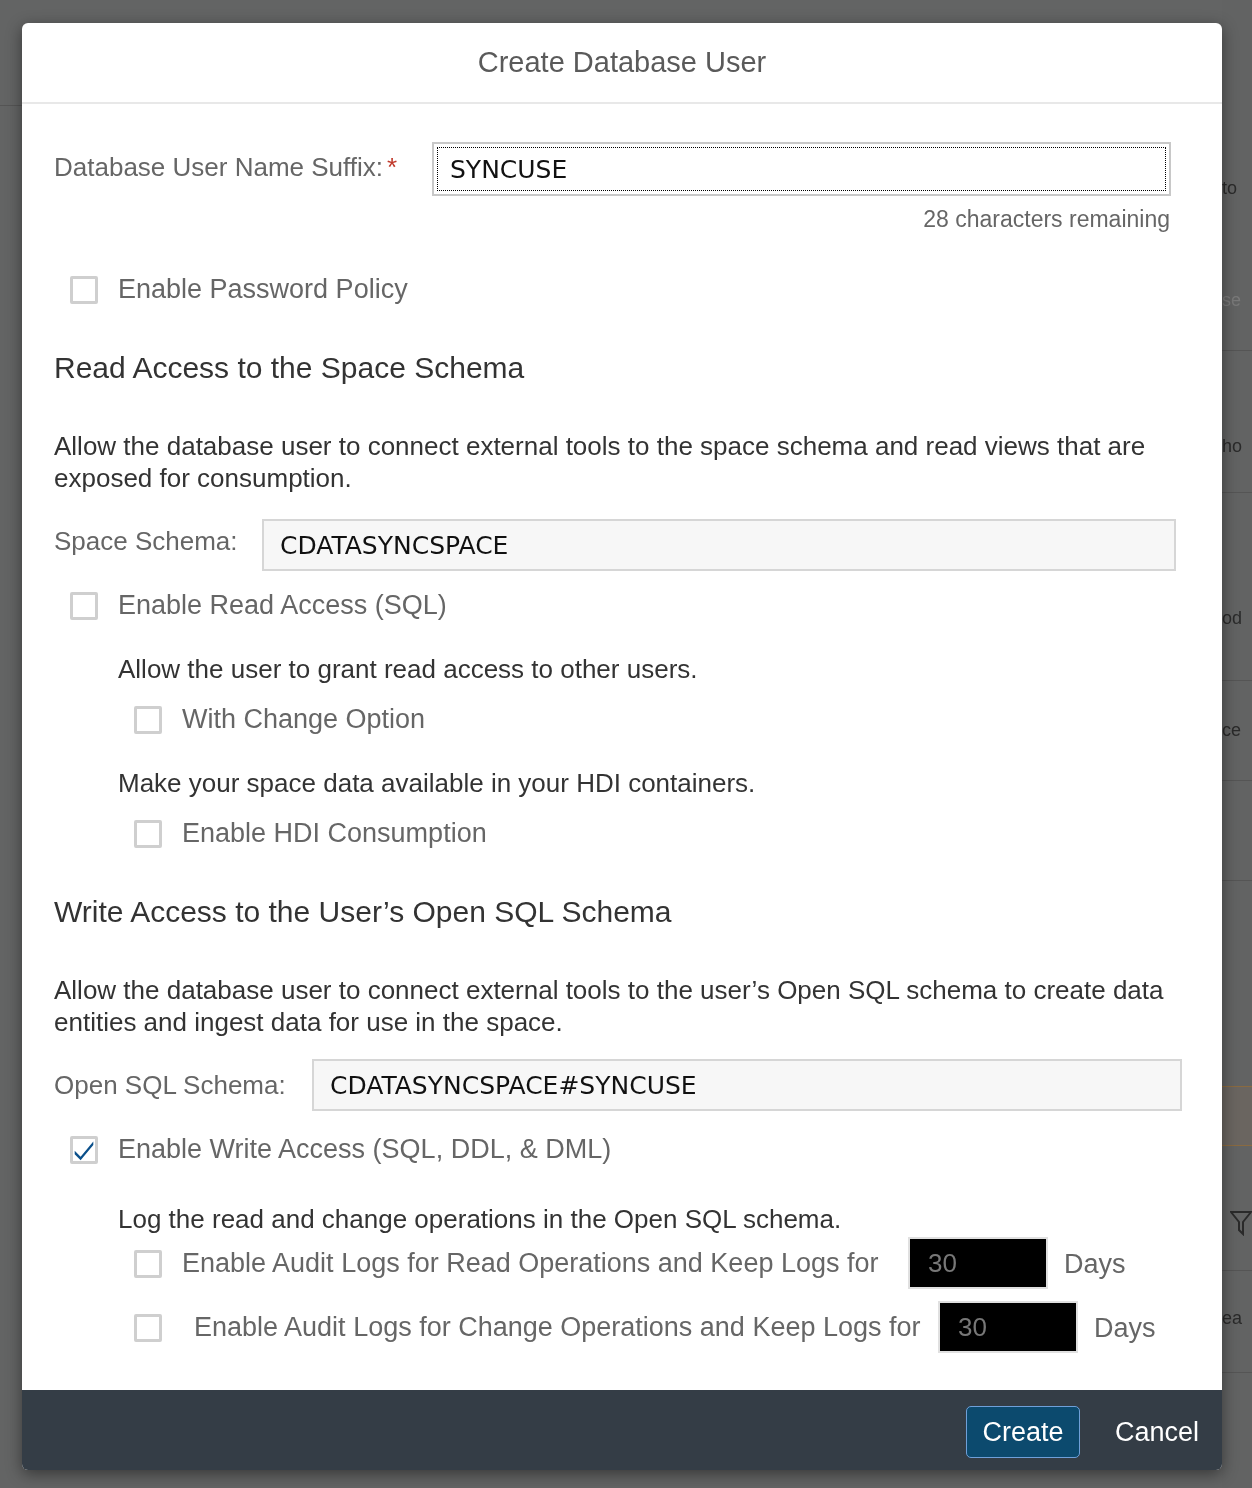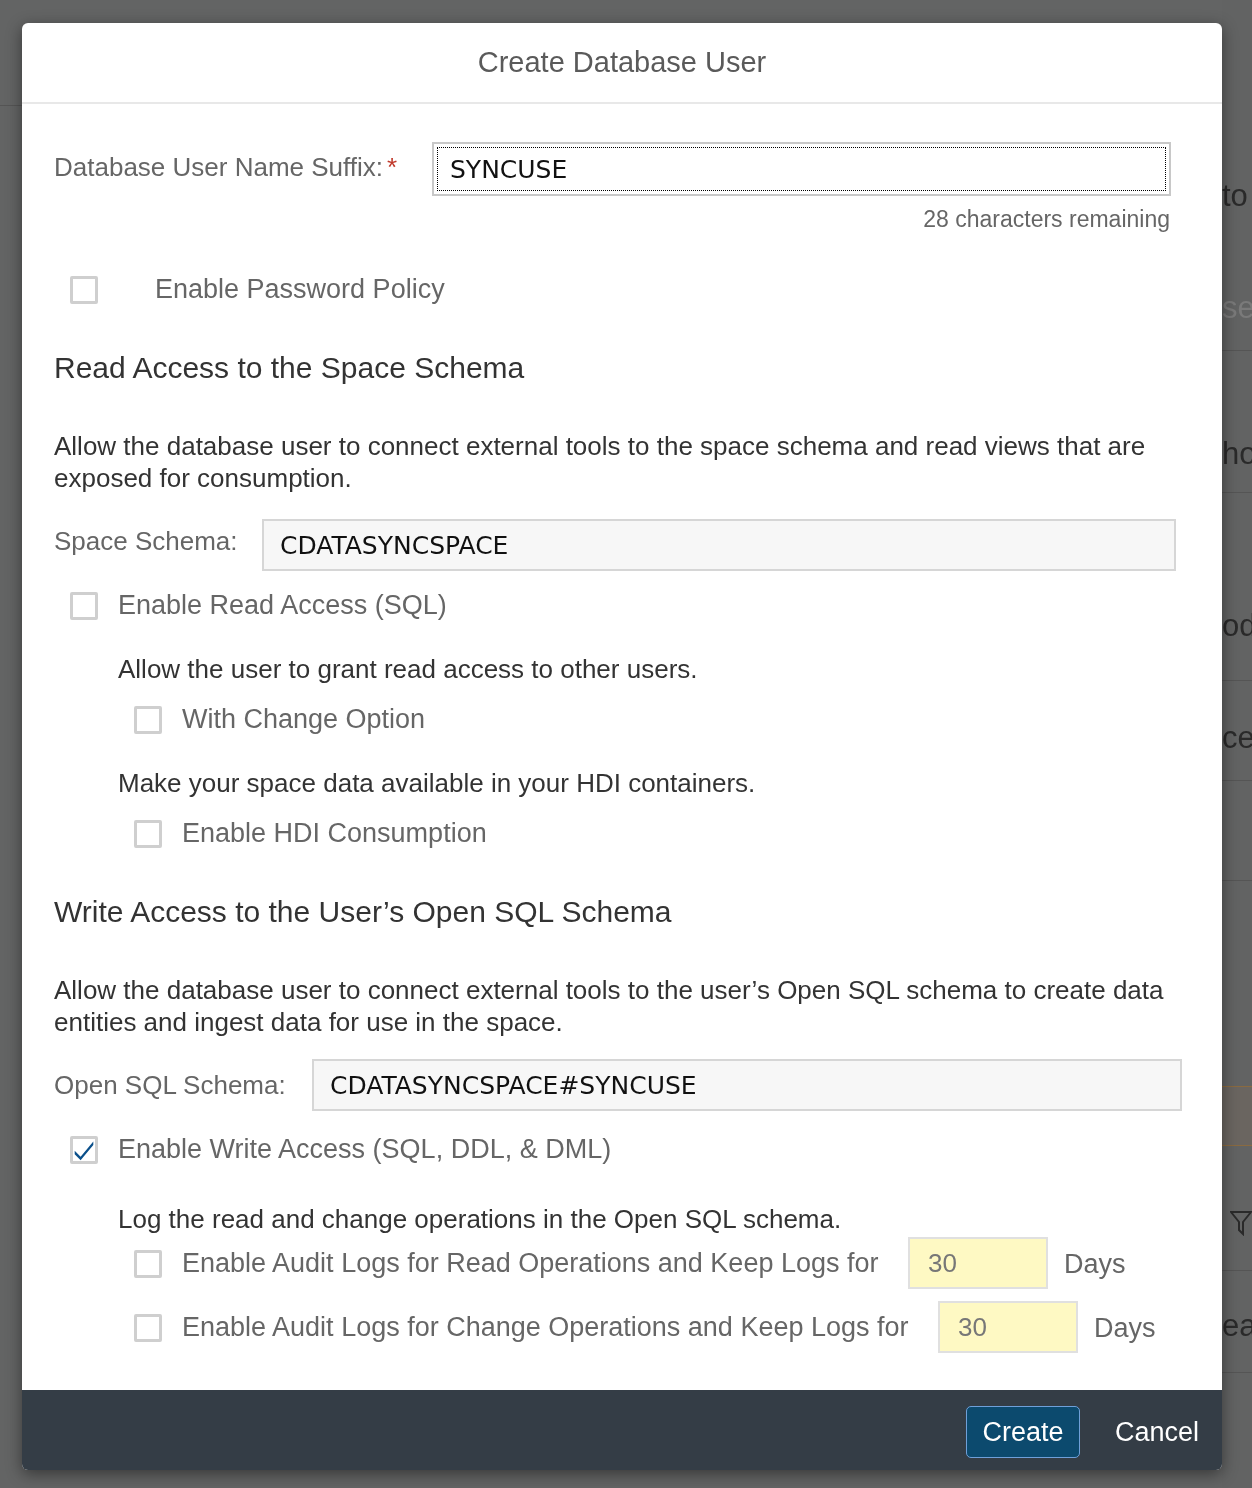--- a/index.html
+++ b/index.html
@@ -4,21 +4,21 @@
 <style>
   html, body { margin: 0; padding: 0; }
   body {
     width: 1252px; height: 1488px; overflow: hidden; position: relative;
     background: #636464;
     font-family: "Liberation Sans", sans-serif;
   }
   
   .bg-strip { position: absolute; left: 1222px; top: 0; width: 30px; height: 1488px; background: #626363; overflow: hidden; }
   .bg-line { position: absolute; left: 0; width: 30px; height: 1px; background: #555; }
-  .bg-frag { position: absolute; left: 0; font-size: 31px; color: #2a2a2a; white-space: nowrap; }
+  .bg-frag { position: absolute; left: 0; font-size: 18px; color: #2a2a2a; white-space: nowrap; }
   .bg-frag.light { color: #7a7a7a; }
   .bg-orange { position: absolute; left: 0; top: 1086px; width: 30px; height: 58px; background: #6a6560; border-top: 1px solid #8a6a40; border-bottom: 1px solid #8a6a40; }
   .bg-filter { position: absolute; left: 8px; top: 1210px; width: 22px; height: 26px; }
   .bg-top-line { position: absolute; left: 0; top: 105px; width: 1252px; height: 1px; background: #555; }
 
   .dialog {
     position: absolute; left: 22px; top: 23px; width: 1200px; height: 1447px;
     background: #ffffff; border-radius: 6px; box-shadow: 0 4px 16px rgba(0,0,0,0.45);
     overflow: hidden;
   }
@@ -37,21 +37,21 @@
     border: 2px solid #c8c8c8; background: #fff; box-sizing: border-box;
   }
   .input-focused .inner {
     position: absolute; left: 3px; top: 3px; right: 3px; bottom: 3px;
     border: 1px dotted #000;
   }
   .input-ro {
     border: 2px solid #d6d6d6; background: #f7f7f7; box-sizing: border-box;
   }
   .input-num {
-    border: 2px solid #e0e0e0; background: #fef9c3; box-sizing: border-box;
+    border: 2px solid #e0e0e0; background: #000000; box-sizing: border-box;
   }
   .input-value { position: absolute; font-family: "DejaVu Sans", sans-serif; font-size: 25px; color: #111; top: 50%; transform: translateY(-50%); }
   .input-num .input-value { color: #777; font-family: "Liberation Sans", sans-serif; font-size: 26px; }
   .checkbox {
     width: 28px; height: 28px; box-sizing: border-box;
     border: 3px solid #cfcfcf; background: #fff; border-radius: 2px;
   }
   .checkbox.checked { display: flex; align-items: center; justify-content: center; }
   .check-row { display: flex; align-items: center; }
   .check-label { font-size: 27px; color: #666666; margin-left: 20px; }
@@ -104,21 +104,21 @@
 
     <div class="abs label" style="left:32px; top:32px;margin-top:16px;">
       <span>Database User Name Suffix:</span><span class="required">*</span>
     </div>
     <div class="abs input-focused" style="left:410px; top:38px; width:739px; height:54px;padding-left:10px;">
       <div class="inner"></div>
       <span class="input-value" style="left:16px;">SYNCUSE</span>
     </div>
     <div class="abs" style="right:52px; top:102px; font-size:23px; color:#666;">28 characters remaining</div>
 
-    <div class="abs check-row" style="left:48px; top:170px;gap:37px;">
+    <div class="abs check-row" style="left:48px; top:170px;">
       <div class="checkbox"></div>
       <span class="check-label">Enable Password Policy</span>
     </div>
 
     <div class="abs section-title" style="left:32px; top:247px;">Read Access to the Space Schema</div>
     <div class="abs text-dark" style="left:32px; top:326px; width:1130px; line-height:32px;">Allow the database user to connect external tools to the space schema and read views that are exposed for consumption.</div>
     <div class="abs label" style="left:32px; top:422px;">Space Schema:</div>
     <div class="abs input-ro" style="left:240px; top:395px; width:914px; height:52px;margin-top:20px;">
       <span class="input-value" style="left:16px;">CDATASYNCSPACE</span>
     </div>
@@ -155,21 +155,21 @@
 
     <div class="abs check-row" style="left:112px; top:1144px;">
       <div class="checkbox"></div>
       <span class="check-label">Enable Audit Logs for Read Operations and Keep Logs for</span>
     </div>
     <div class="abs input-num" style="left:886px; top:1133px; width:140px; height:52px;">
       <span class="input-value" style="left:18px;">30</span>
     </div>
     <div class="abs label" style="left:1042px; top:1145px; font-size:27px;">Days</div>
 
-    <div class="abs check-row" style="left:112px; top:1208px;">
+    <div class="abs check-row" style="left:112px; top:1208px;gap:12px;">
       <div class="checkbox"></div>
       <span class="check-label">Enable Audit Logs for Change Operations and Keep Logs for</span>
     </div>
     <div class="abs input-num" style="left:916px; top:1197px; width:140px; height:52px;">
       <span class="input-value" style="left:18px;">30</span>
     </div>
     <div class="abs label" style="left:1072px; top:1209px; font-size:27px;">Days</div>
   </div>
 
   <div class="footer">

